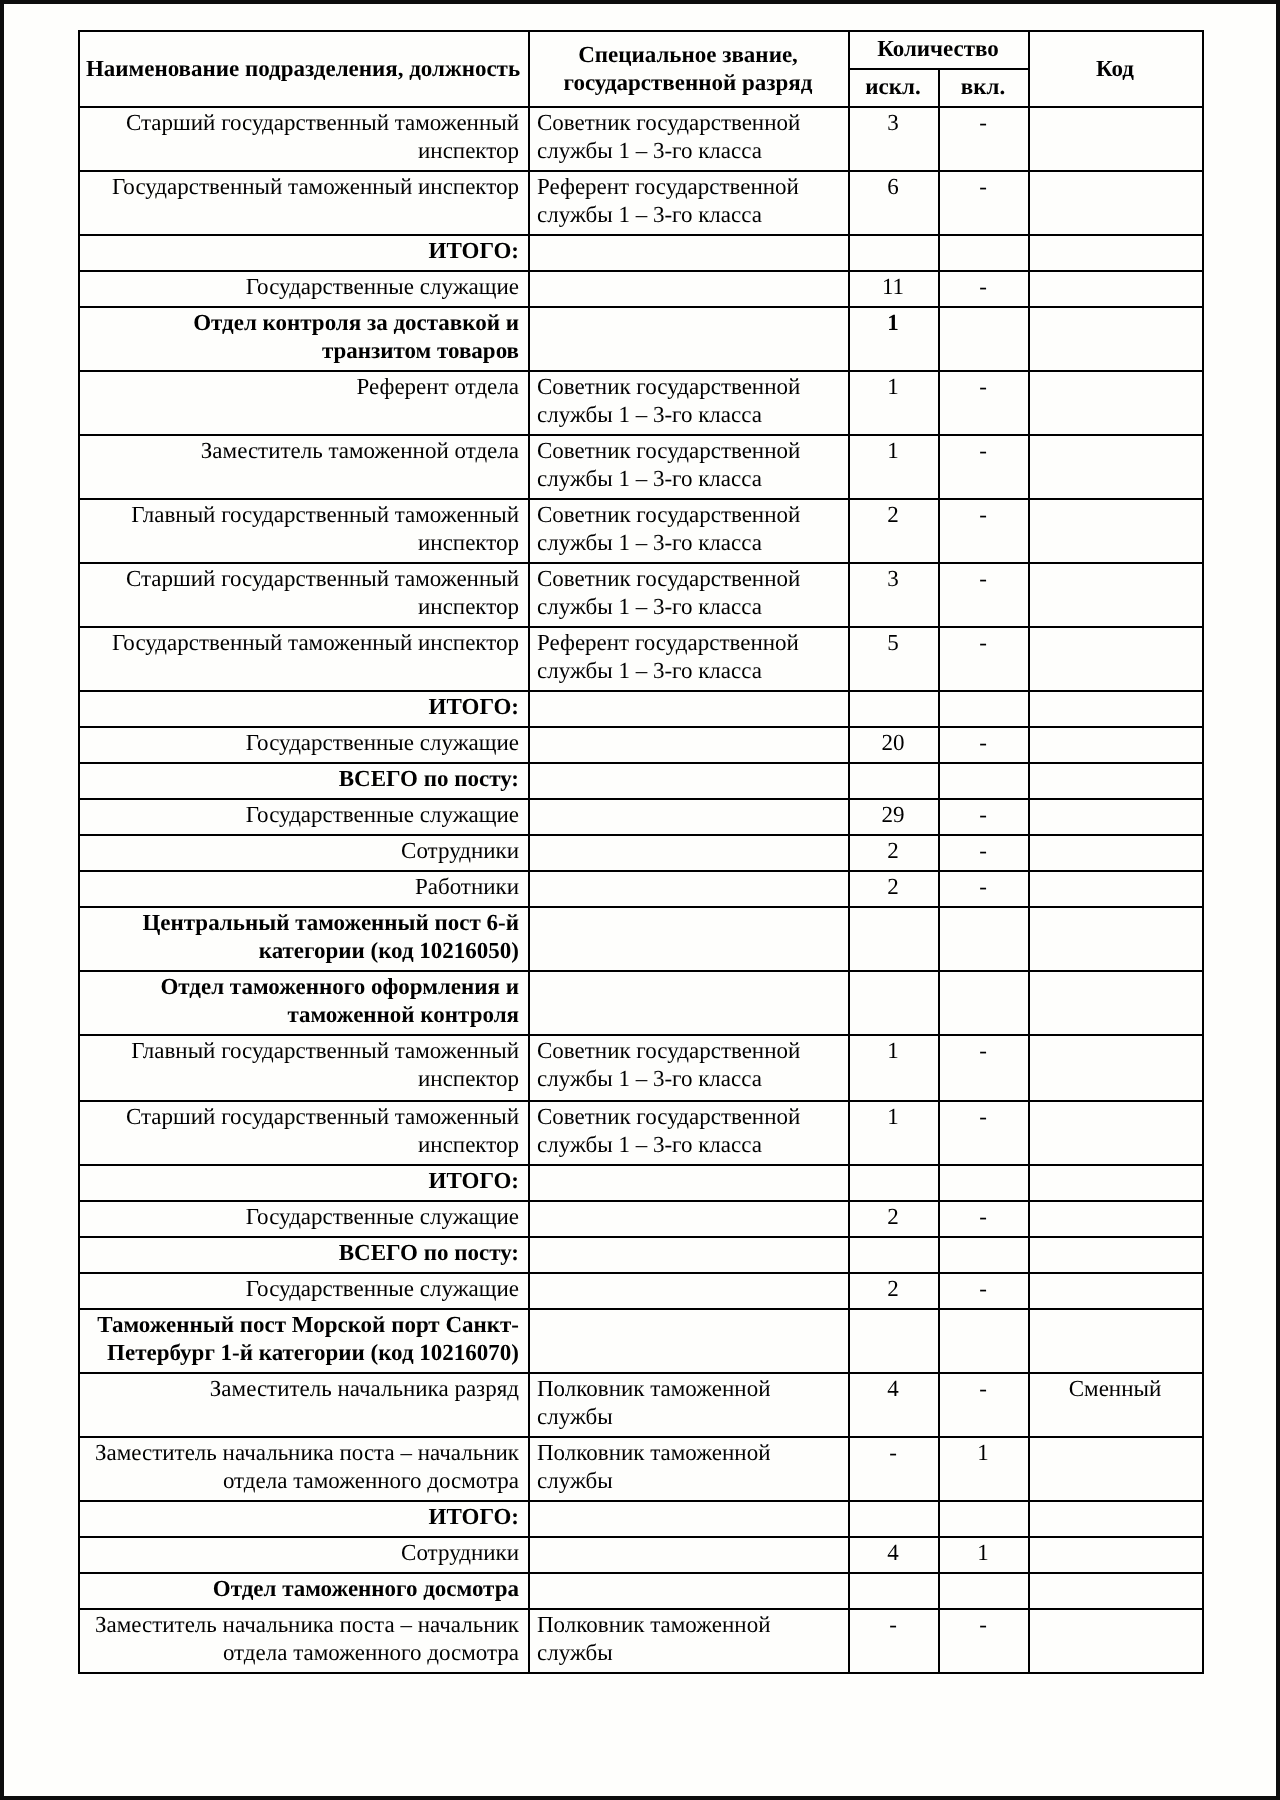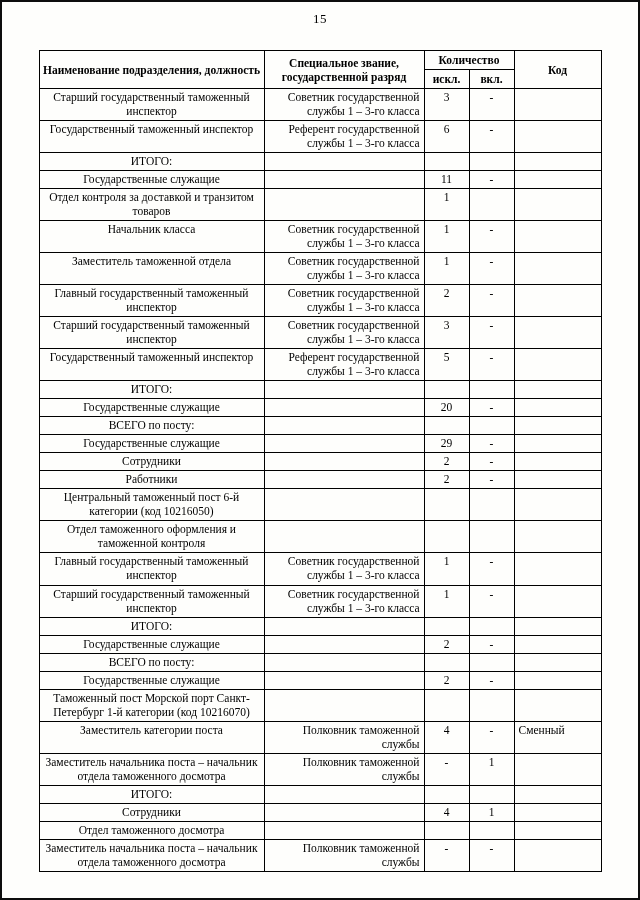--- a/index.html
+++ b/index.html
@@ -18,47 +18,46 @@
   }
   .page-number {
     text-align: center;
     font-size: 13px;
     letter-spacing: 0.5px;
   }
   table.staffing {
     border-collapse: collapse;
     table-layout: fixed;
     width: 562px;
-    margin: 23px auto 0 auto;
+    margin: 4px auto 0 auto;
   }
   table.staffing th, table.staffing td {
     border: 1px solid #000;
     font-size: 11.5px;
     line-height: 1.22;
     vertical-align: top;
     overflow: hidden;
   }
   table.staffing th {
     font-weight: bold;
     text-align: center;
     padding: 2px 3px;
     vertical-align: middle;
   }
   table.staffing td { padding: 1px 4px 2px 4px; }
-  td.name { text-align: center; }
-  td.rank { text-align: right; }
+  td.name { text-align: right; }
+  td.rank { text-align: left; }
   td.num  { text-align: center; }
-  td.code { text-align: left; font-size: 10.5px; }
-  tr.bold-row td { font-weight: normal; }
+  td.code { text-align: center; font-size: 10.5px; }
+  tr.bold-row td { font-weight: bold; }
 </style>
 </head>
 <body>
 
 <div class="page">
-  <div class="page-number">15</div>
 
   <table class="staffing">
     <colgroup>
       <col style="width:225px">
       <col style="width:160px">
       <col style="width:45px">
       <col style="width:45px">
       <col style="width:87px">
     </colgroup>
     <thead>
@@ -103,21 +102,21 @@
           <td class="code"></td>
         </tr>
         <tr class="bold-row">
           <td class="name">Отдел контроля за доставкой и транзитом товаров</td>
           <td class="rank"></td>
           <td class="num">1</td>
           <td class="num"></td>
           <td class="code"></td>
         </tr>
         <tr>
-          <td class="name">Начальник класса</td>
+          <td class="name">Референт отдела</td>
           <td class="rank">Советник государственной службы 1 – 3-го класса</td>
           <td class="num">1</td>
           <td class="num">-</td>
           <td class="code"></td>
         </tr>
         <tr>
           <td class="name">Заместитель таможенной отдела</td>
           <td class="rank">Советник государственной службы 1 – 3-го класса</td>
           <td class="num">1</td>
           <td class="num">-</td>
@@ -243,21 +242,21 @@
           <td class="code"></td>
         </tr>
         <tr class="bold-row">
           <td class="name">Таможенный пост Морской порт Санкт-Петербург 1-й категории (код 10216070)</td>
           <td class="rank"></td>
           <td class="num"></td>
           <td class="num"></td>
           <td class="code"></td>
         </tr>
         <tr>
-          <td class="name">Заместитель категории поста</td>
+          <td class="name">Заместитель начальника разряд</td>
           <td class="rank">Полковник таможенной службы</td>
           <td class="num">4</td>
           <td class="num">-</td>
           <td class="code">Сменный</td>
         </tr>
         <tr>
           <td class="name">Заместитель начальника поста – начальник отдела таможенного досмотра</td>
           <td class="rank">Полковник таможенной службы</td>
           <td class="num">-</td>
           <td class="num">1</td>

